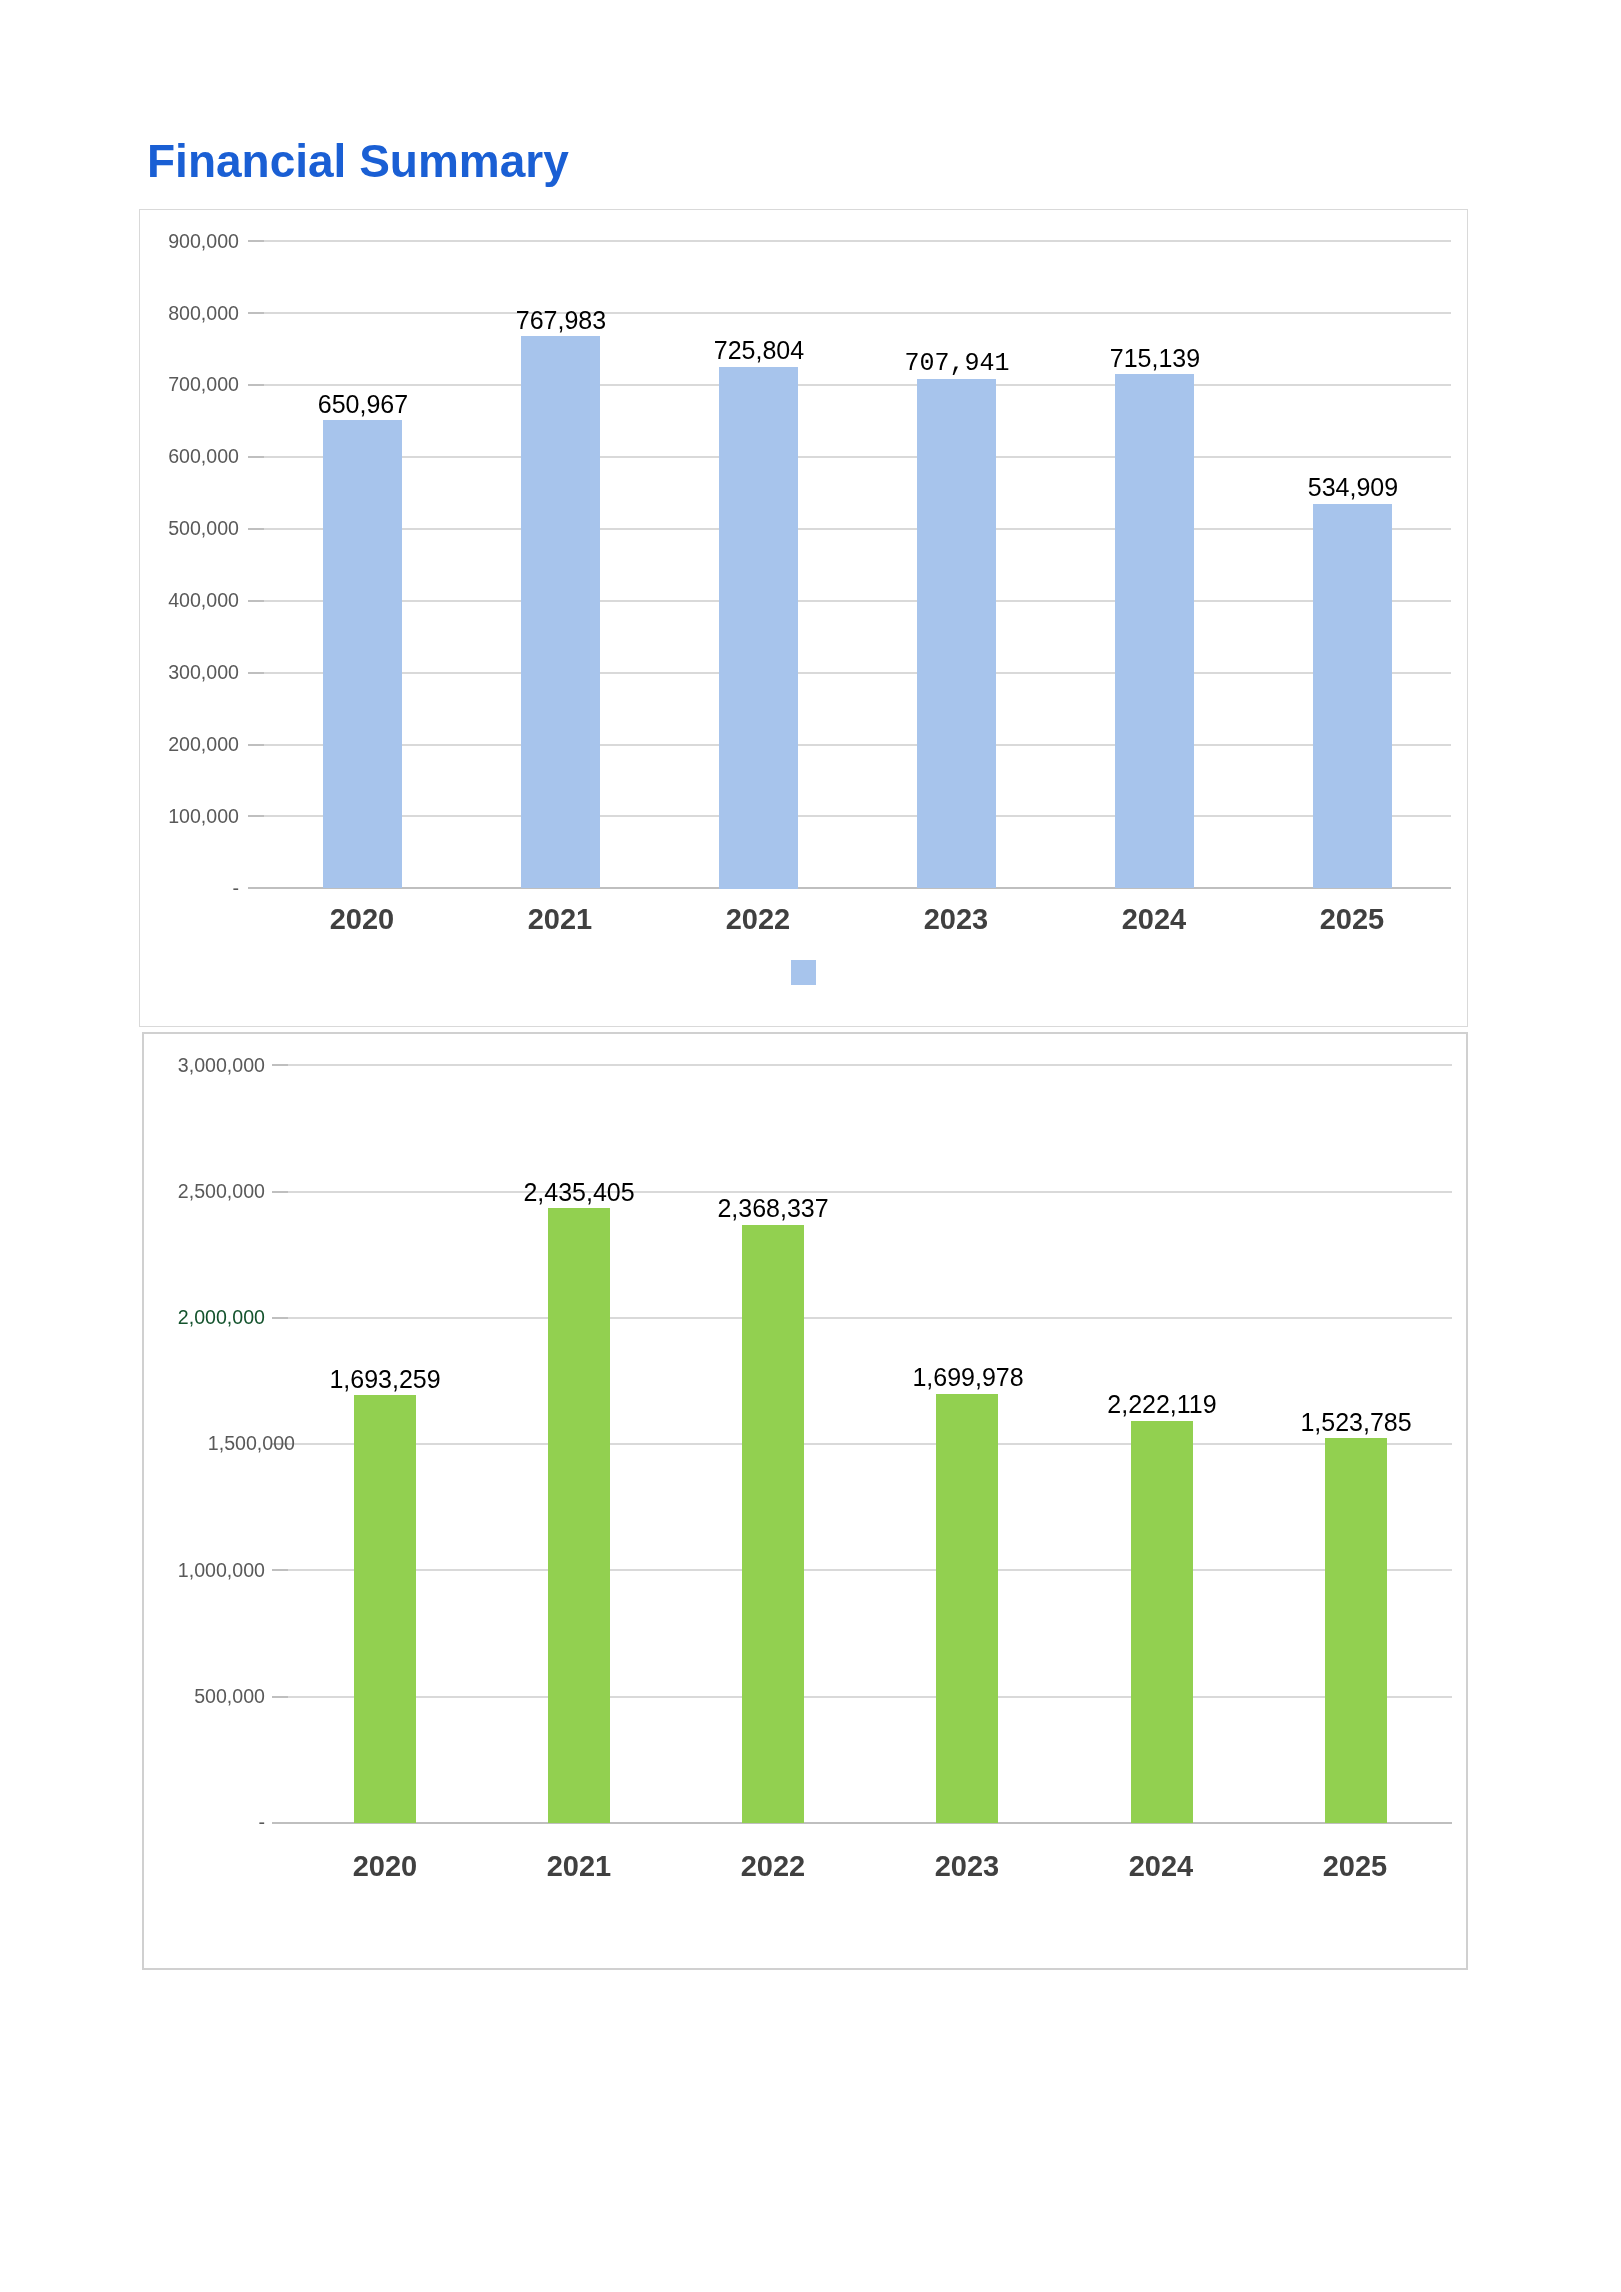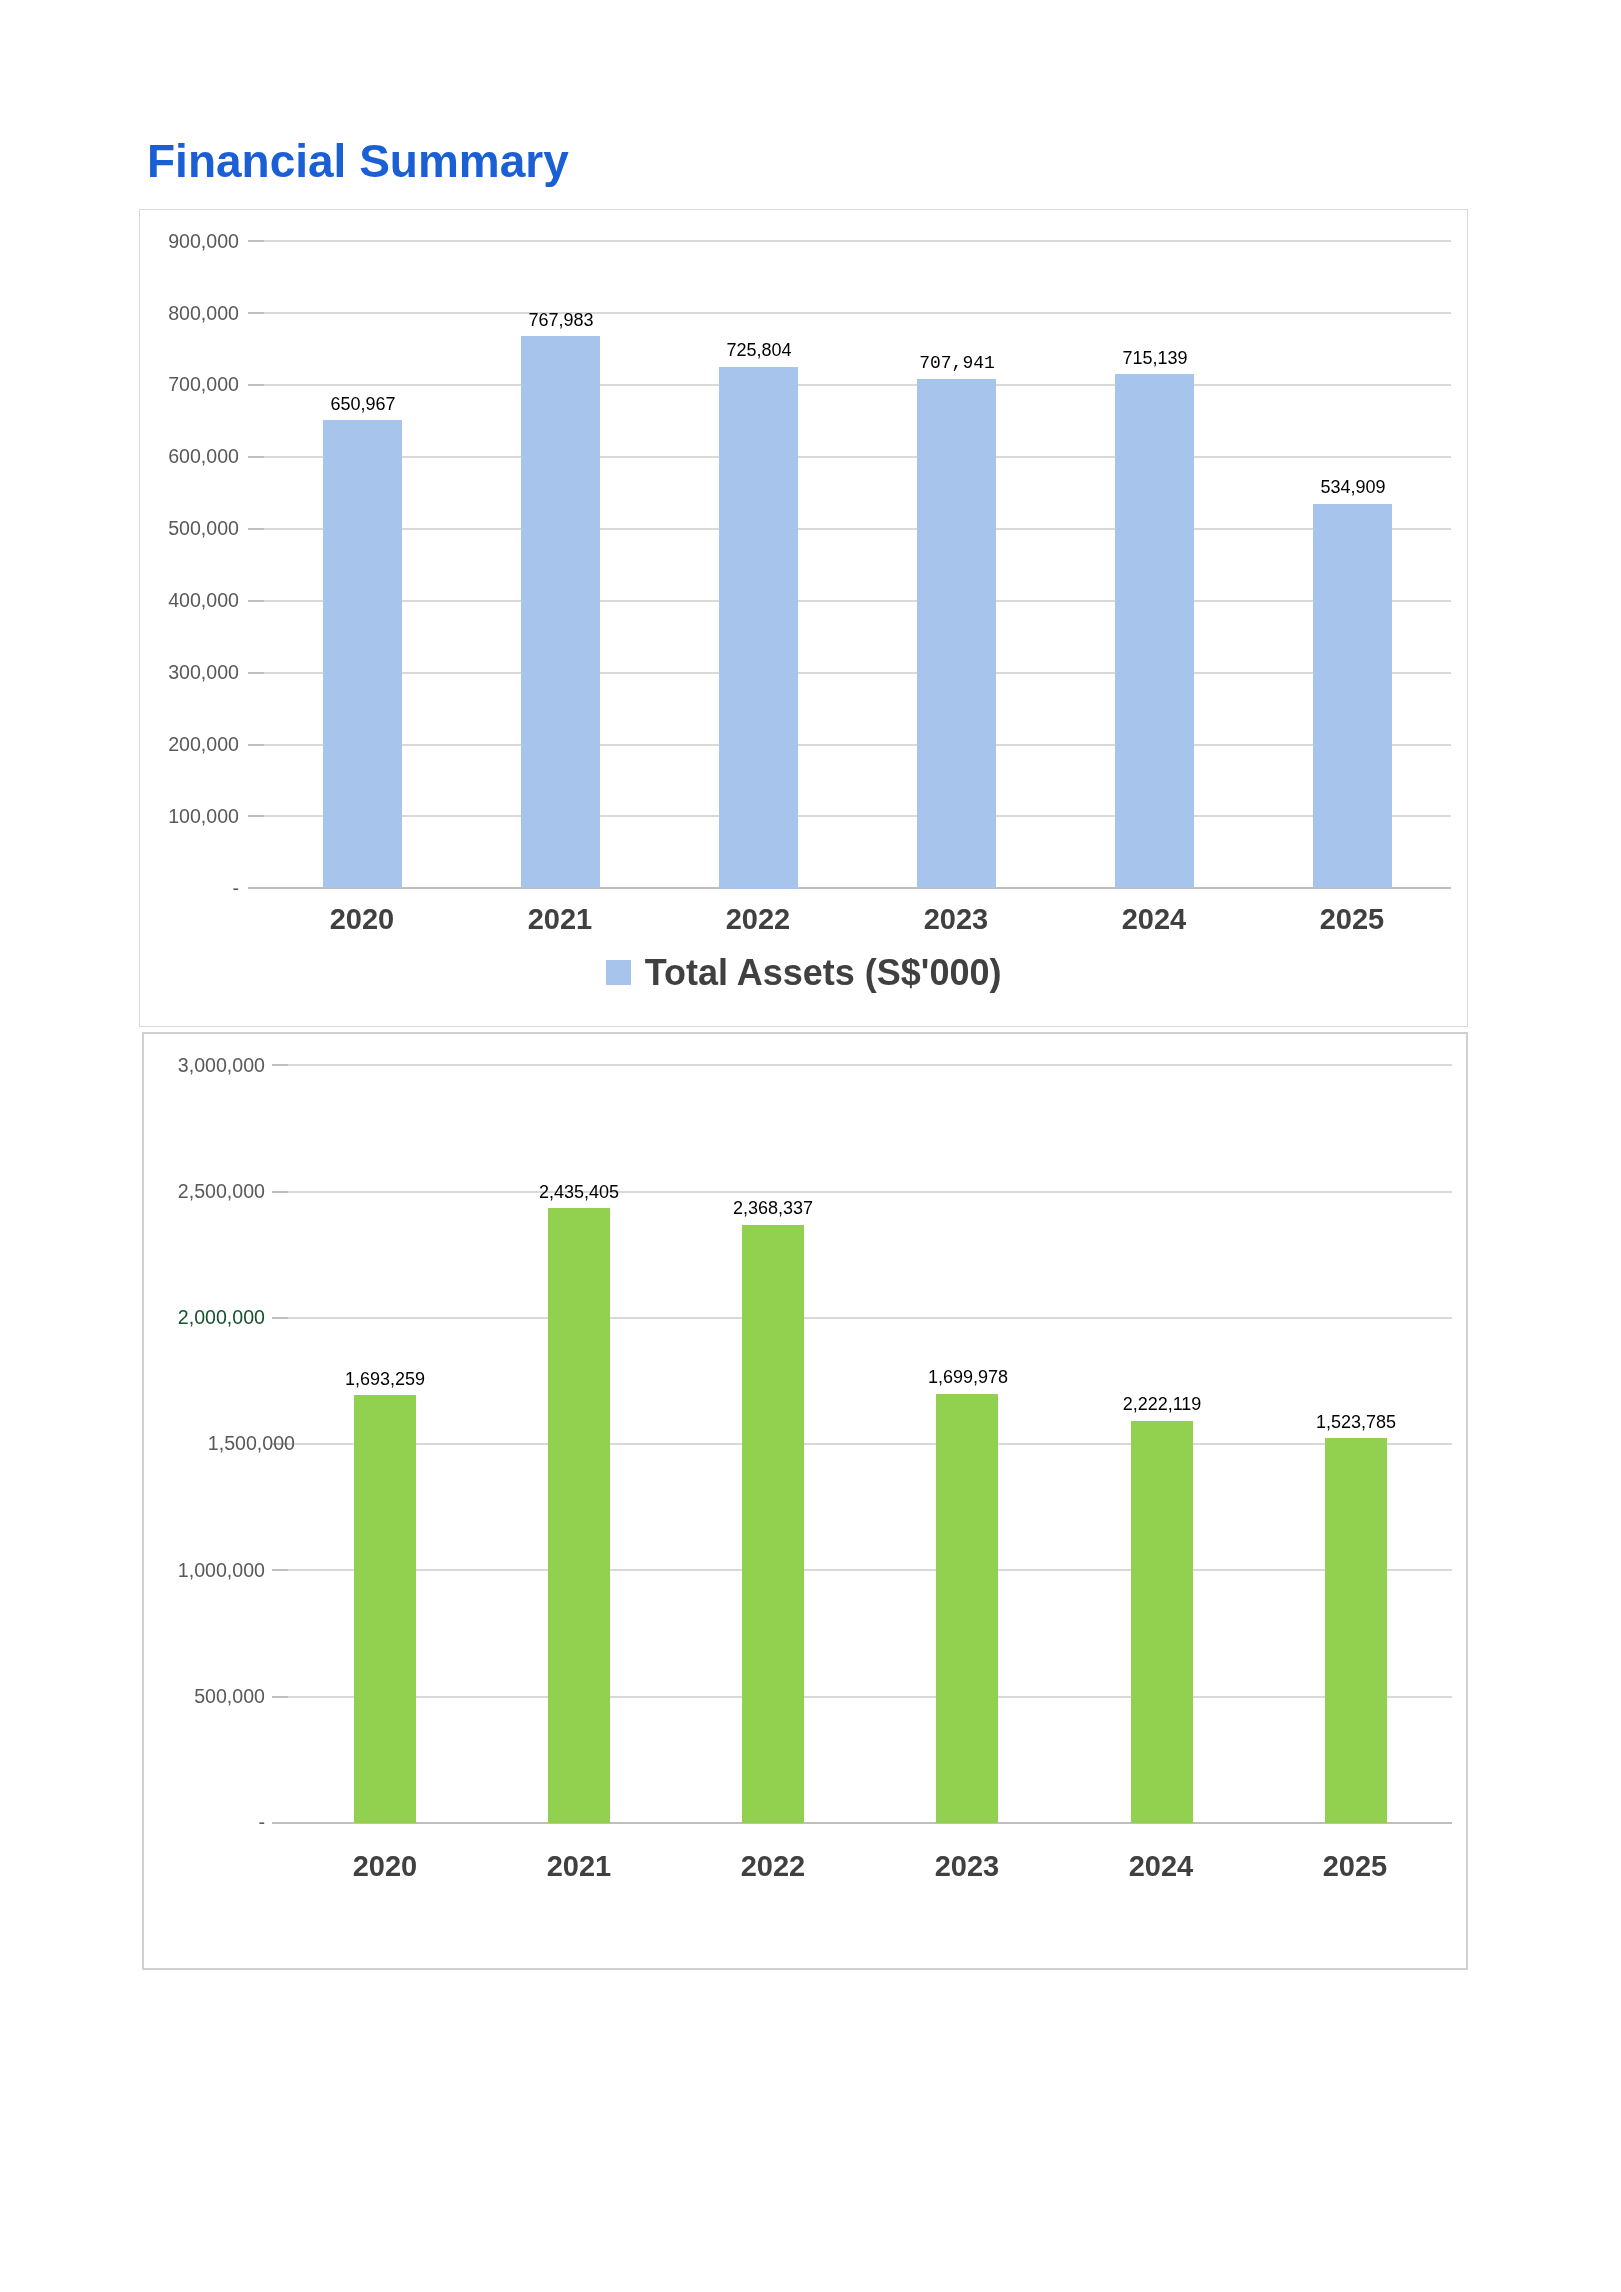--- a/index.html
+++ b/index.html
@@ -28,21 +28,21 @@
     position: absolute;
     text-align: right;
     font-size: 19.6px;
     line-height: 25.5px;
     white-space: pre;
   }
   .bar { position: absolute; }
   .dlabel {
     position: absolute;
     text-align: center;
-    font-size: 18px;
+    font-size: 25px;
     line-height: 23.5px;
     white-space: nowrap;
   }
   .xlabel {
     position: absolute;
     text-align: center;
     font-size: 29px;
     line-height: 35px;
     font-weight: bold;
   }
@@ -112,21 +112,20 @@
       <div class="dlabel" style="left: 709px; width: 216px; top: 142px; color: rgb(0, 0, 0); font-family: Liberation Mono, monospace;">707,941</div>
       <div class="xlabel" style="left: 717px; width: 198px; top: 692px; color: rgb(64, 64, 64);">2023</div>
       <div class="bar" style="left: 975px; width: 79px; top: 164px; height: 514px; background: rgb(167, 196, 236);"></div>
       <div class="dlabel" style="left: 907px; width: 216px; top: 137px; color: rgb(0, 0, 0);">715,139</div>
       <div class="xlabel" style="left: 915px; width: 198px; top: 692px; color: rgb(64, 64, 64);">2024</div>
       <div class="bar" style="left: 1173px; width: 79px; top: 294px; height: 384px; background: rgb(167, 196, 236);"></div>
       <div class="dlabel" style="left: 1105px; width: 216px; top: 266px; color: rgb(0, 0, 0);">534,909</div>
       <div class="xlabel" style="left: 1113px; width: 198px; top: 692px; color: rgb(64, 64, 64);">2025</div>
       <div class="legend-row" style="top: 741px; height: 43px;">
         <div class="legend-swatch" style="background: rgb(167, 196, 236);"></div>
-        <div class="legend-text" style="color: rgb(64, 64, 64);">Total Assets (S$'000)</div>
       </div>
     </div>
     <div class="chart" style="left: 142px; top: 1032px; width: 1326px; height: 938px; border: 2px solid rgb(208, 208, 208);">
       <div class="tickmark" style="left: 128px; width: 15.7px; top: 788px; background: rgb(191, 191, 191);"></div>
       <div class="ytick" style="left: 0px; width: 121px; top: 776px; color: rgb(89, 89, 89);">-</div>
       <div class="gridline" style="left: 144px; width: 1164px; top: 662px; background: rgb(217, 217, 217);"></div>
       <div class="tickmark" style="left: 128px; width: 15.7px; top: 662px; background: rgb(191, 191, 191);"></div>
       <div class="ytick" style="left: 0px; width: 121px; top: 650px; color: rgb(89, 89, 89);">500,000</div>
       <div class="gridline" style="left: 144px; width: 1164px; top: 535px; background: rgb(217, 217, 217);"></div>
       <div class="tickmark" style="left: 128px; width: 15.7px; top: 535px; background: rgb(191, 191, 191);"></div>

